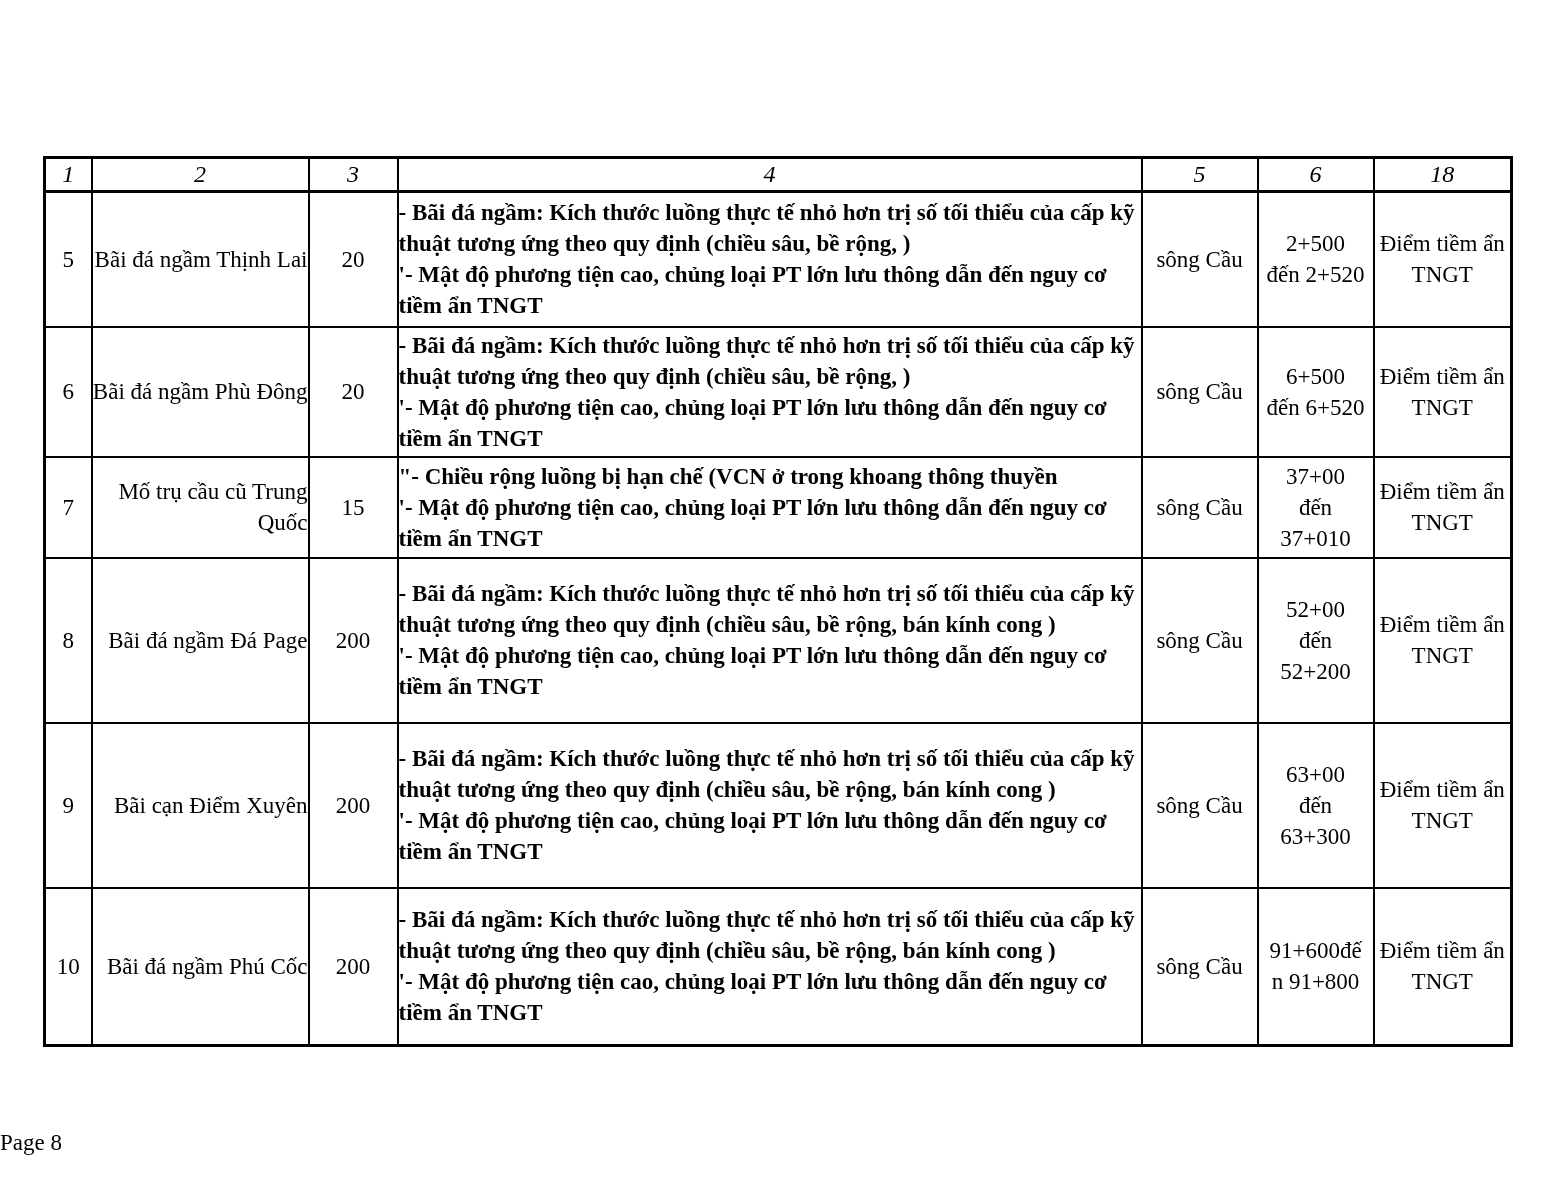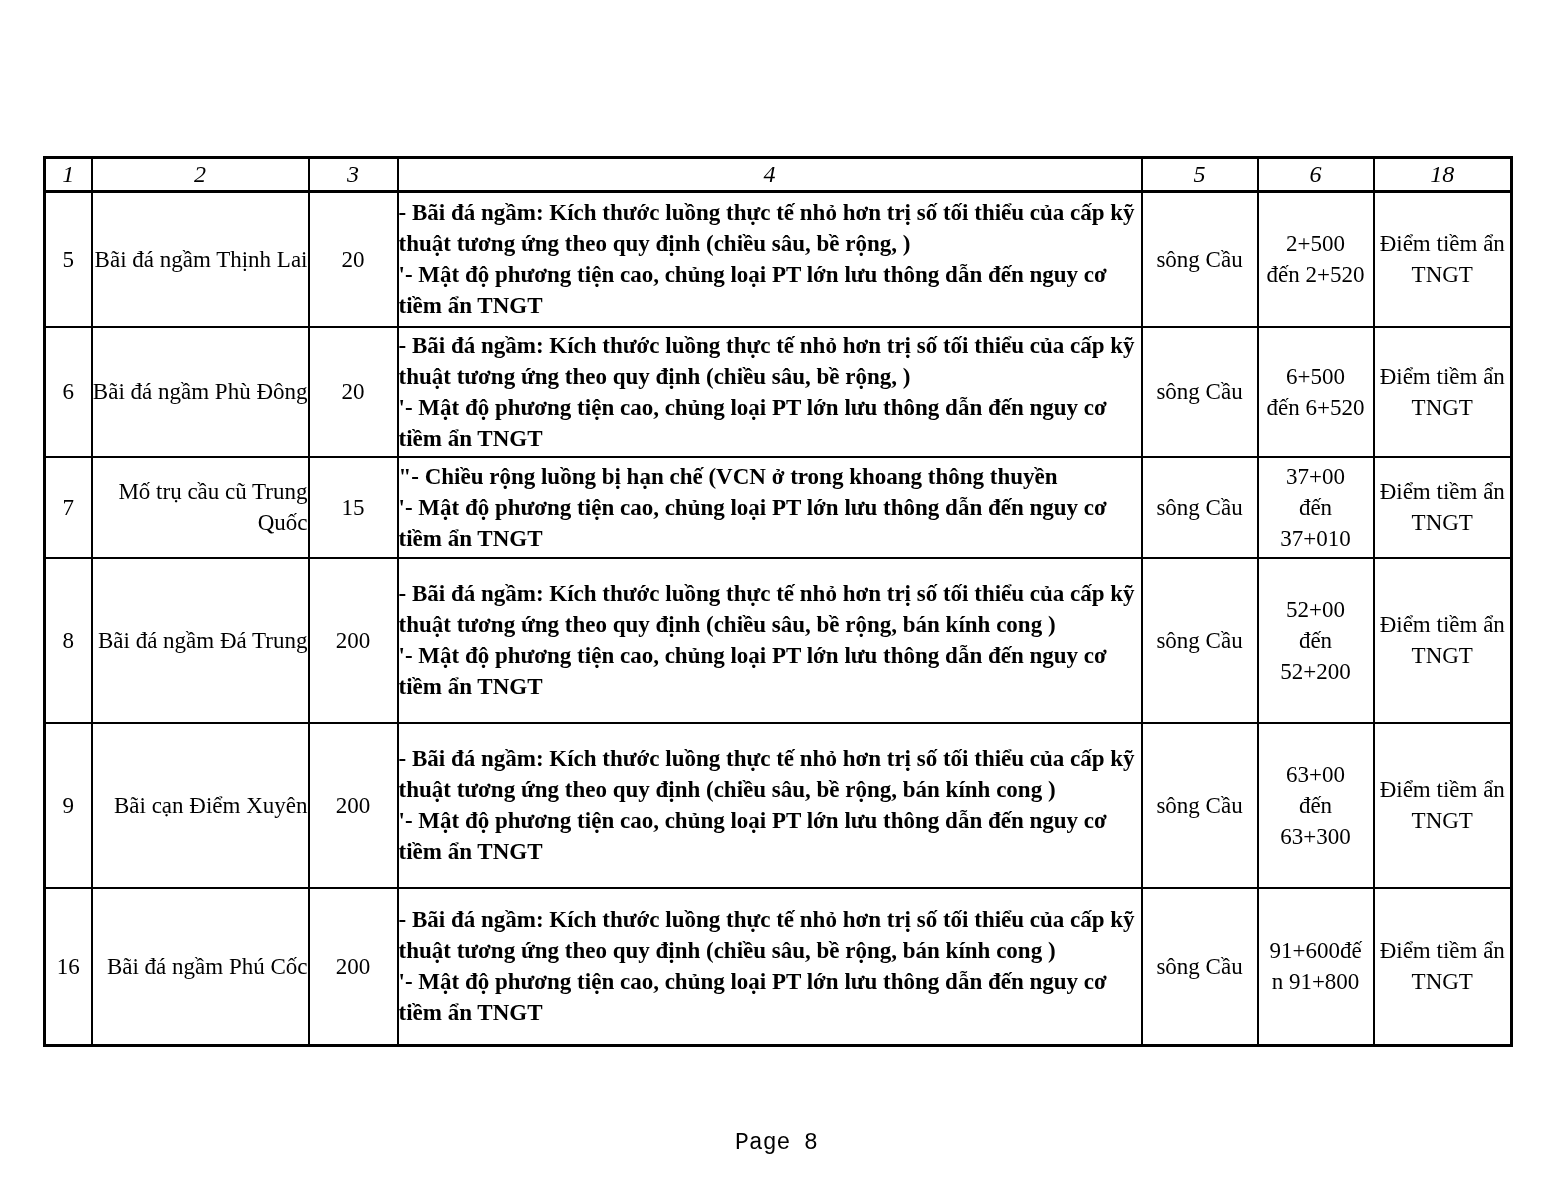--- a/index.html
+++ b/index.html
@@ -52,23 +52,21 @@
     padding: 2px 8px;
     white-space: pre-line;
     font-weight: bold;
   }
   td.km { white-space: pre-line; }
   .footer {
     position: absolute;
     top: 1130px;
     left: 0;
     width: 100%;
-    text-align: center;
     font-size: 23px;
-    font-family: Liberation Mono, monospace;
   }
 </style>
 </head>
 <body>
 
 <div class="page">
 
   <table class="hazard">
     <colgroup>
       <col style="width:47px">
@@ -120,21 +118,21 @@
         <td class="desc">"- Chiều rộng luồng bị hạn chế  (VCN ở  trong khoang thông thuyền
 '- Mật độ phương tiện cao, chủng loại PT lớn lưu thông dẫn đến nguy cơ tiềm ẩn TNGT</td>
         <td class="c">sông Cầu</td>
         <td class="c km">37+00
 đến
 37+010</td>
         <td class="c">Điểm tiềm ẩn TNGT</td>
       </tr>
       <tr style="height:165px">
         <td class="c">8</td>
-        <td class="name">Bãi đá ngầm Đá Trung</td>
+        <td class="name">Bãi đá ngầm Đá Page</td>
         <td class="c">200</td>
         <td class="desc">- Bãi đá ngầm: Kích thước luồng thực tế nhỏ hơn trị số tối thiểu của cấp kỹ thuật tương ứng theo quy định (chiều sâu, bề rộng, bán kính cong )
 '- Mật độ phương tiện cao, chủng loại PT lớn lưu thông dẫn đến nguy cơ tiềm ẩn TNGT</td>
         <td class="c">sông Cầu</td>
         <td class="c km">52+00
 đến
 52+200</td>
         <td class="c">Điểm tiềm ẩn TNGT</td>
       </tr>
       <tr style="height:165px">
@@ -143,21 +141,21 @@
         <td class="c">200</td>
         <td class="desc">- Bãi đá ngầm: Kích thước luồng thực tế nhỏ hơn trị số tối thiểu của cấp kỹ thuật tương ứng theo quy định (chiều sâu, bề rộng, bán kính cong )
 '- Mật độ phương tiện cao, chủng loại PT lớn lưu thông dẫn đến nguy cơ tiềm ẩn TNGT</td>
         <td class="c">sông Cầu</td>
         <td class="c km">63+00
 đến
 63+300</td>
         <td class="c">Điểm tiềm ẩn TNGT</td>
       </tr>
       <tr style="height:158px">
-        <td class="c">16</td>
+        <td class="c">10</td>
         <td class="name">Bãi đá ngầm Phú Cốc</td>
         <td class="c">200</td>
         <td class="desc">- Bãi đá ngầm: Kích thước luồng thực tế nhỏ hơn trị số tối thiểu của cấp kỹ thuật tương ứng theo quy định (chiều sâu, bề rộng, bán kính cong )
 '- Mật độ phương tiện cao, chủng loại PT lớn lưu thông dẫn đến nguy cơ tiềm ẩn TNGT</td>
         <td class="c">sông Cầu</td>
         <td class="c km">91+600đế
 n 91+800</td>
         <td class="c">Điểm tiềm ẩn TNGT</td>
       </tr>
     </tbody>

